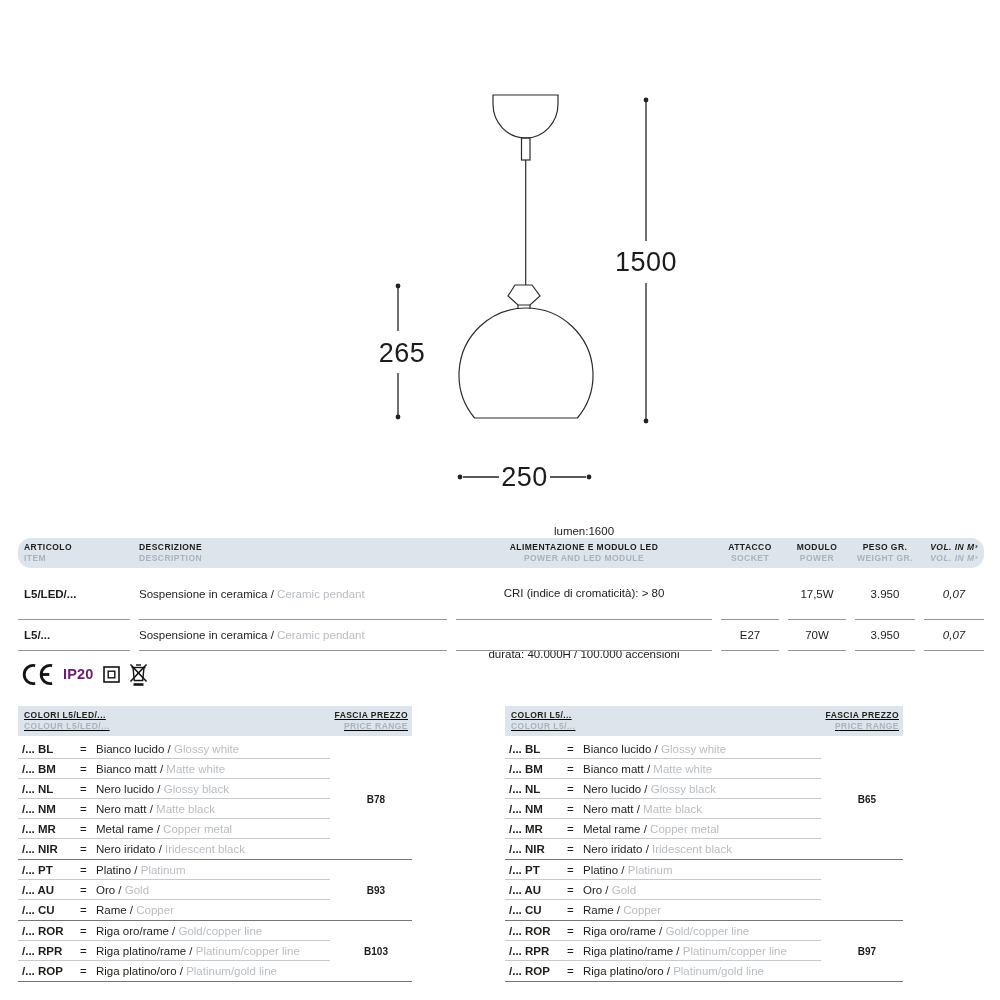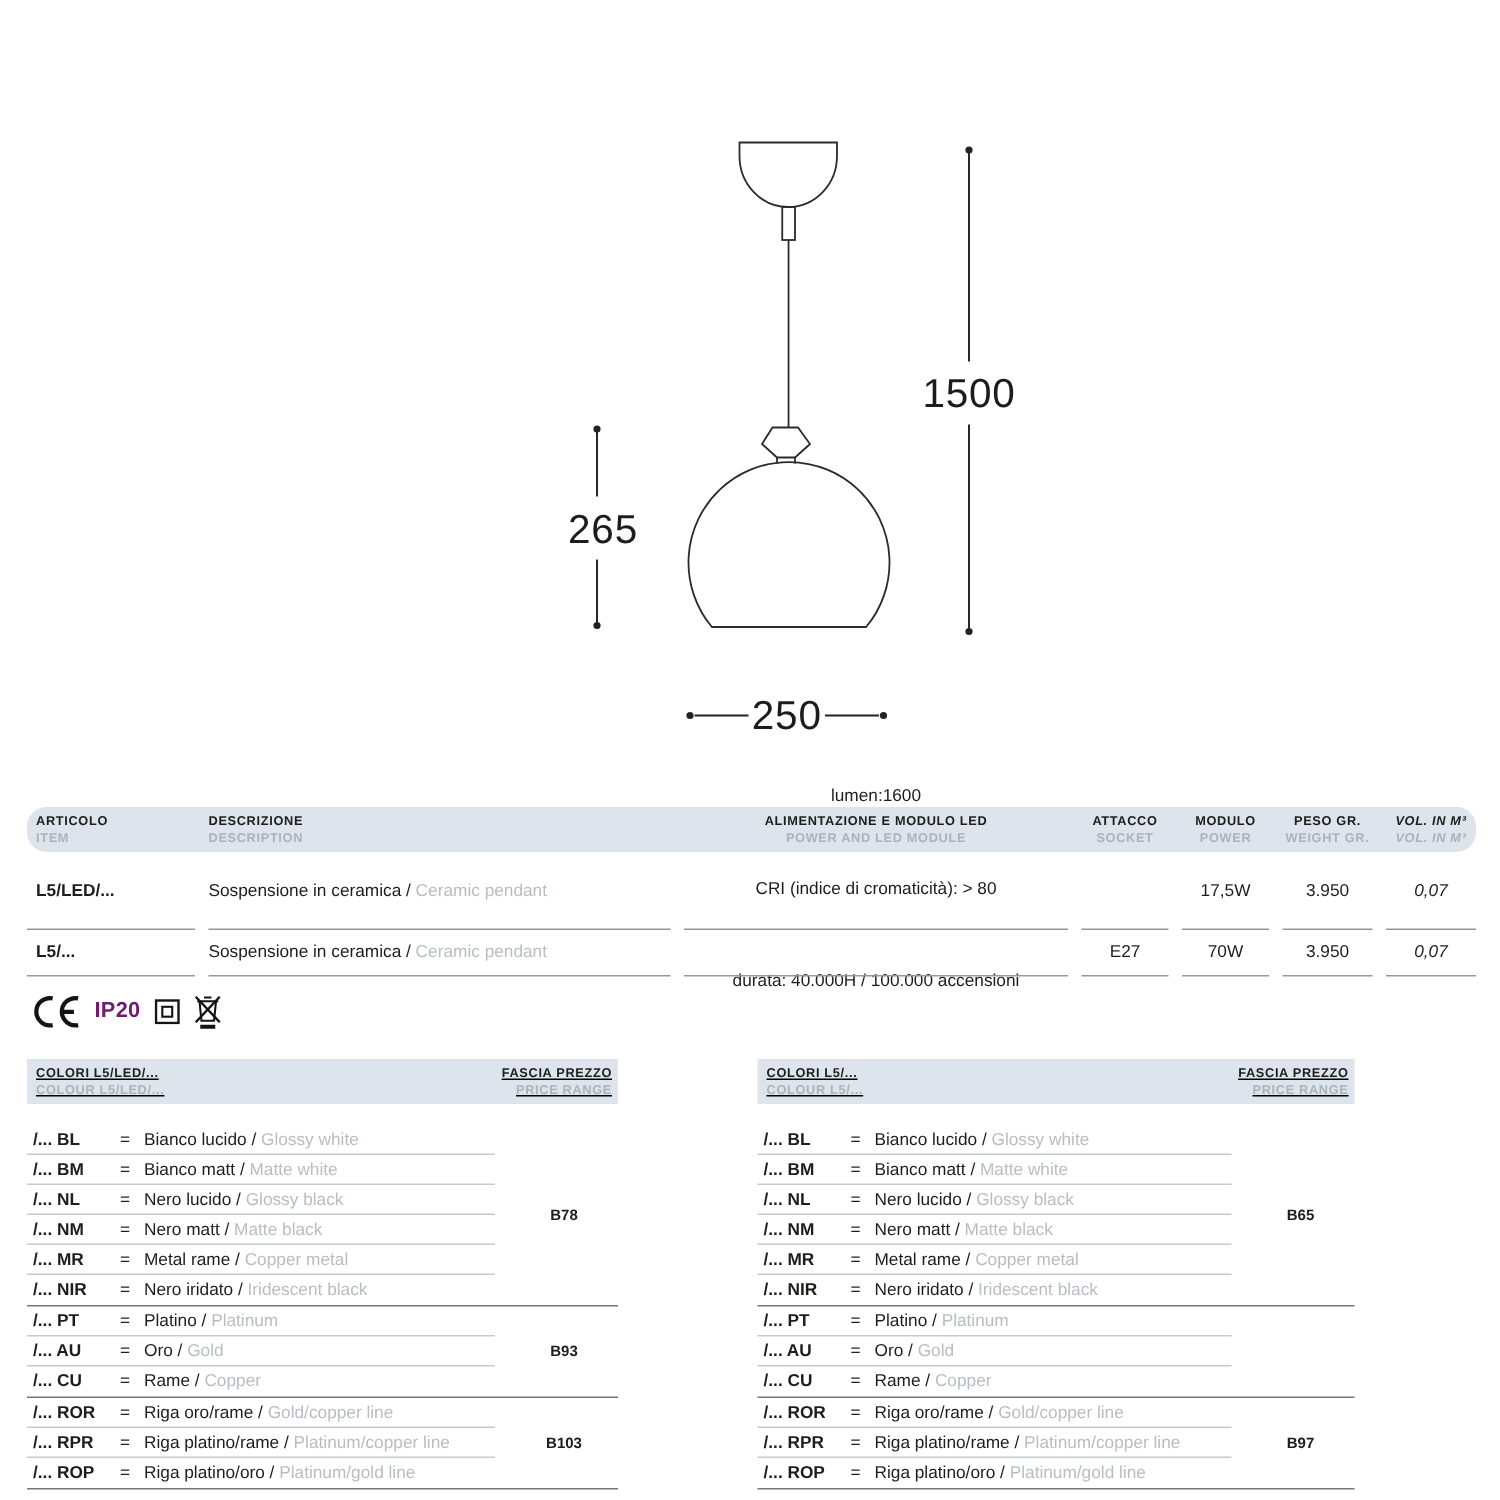--- a/index.html
+++ b/index.html
@@ -38,21 +38,21 @@
   
   .certs{position:absolute;left:20px;top:661px;height:26px;display:flex;align-items:center;gap:9px;}
   .ip{font-size:14.5px;font-weight:bold;color:#701a75;letter-spacing:.2px;}
 
   
   .color-table{position:absolute;top:706px;}
   #ct0{left:18px;width:394px;}
   #ct1{left:505px;width:398px;}
   .ct-header{height:30px;background:#dde4eb;display:flex;justify-content:space-between;padding:5px 4px 0 6px;text-decoration:underline;}
   .ct-header .right{text-align:right;}
-  .ct-rows{padding-top:14px;}
+  .ct-rows{padding-top:3px;}
   .ct-group{position:relative;border-bottom:1px solid #74777a;}
   .ct-row{height:20px;display:flex;align-items:center;position:relative;font-size:11.5px;color:#1d1d1b;}
   .ct-row.sep::after{content:"";position:absolute;left:0;right:82px;bottom:0;border-bottom:1px solid #c7cacc;}
   .ct-code{width:62px;font-weight:bold;padding-left:4px;}
   .ct-eq{width:16px;}
   .ct-price{position:absolute;right:0;top:0;bottom:0;width:72px;display:flex;align-items:center;justify-content:center;font-weight:bold;font-size:10px;color:#1d1d1b;}
 </style>
 </head>
 <body>
 

